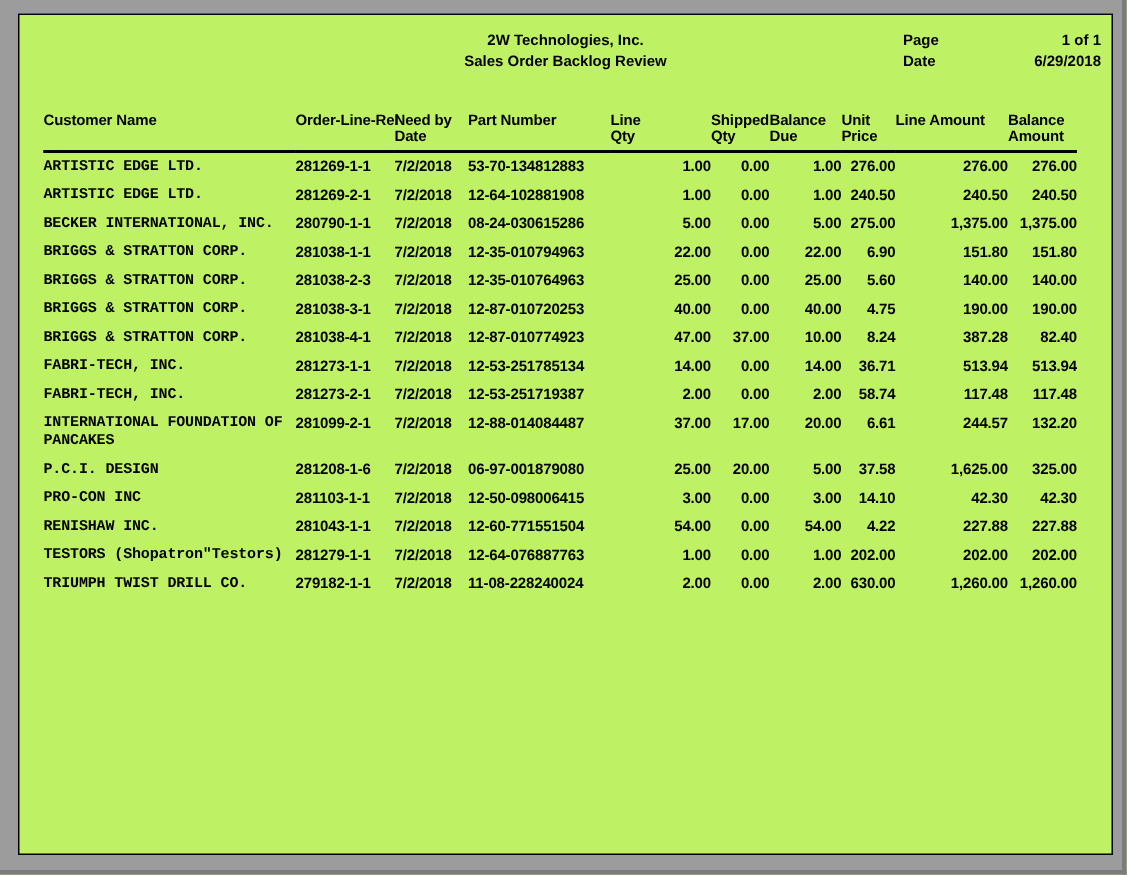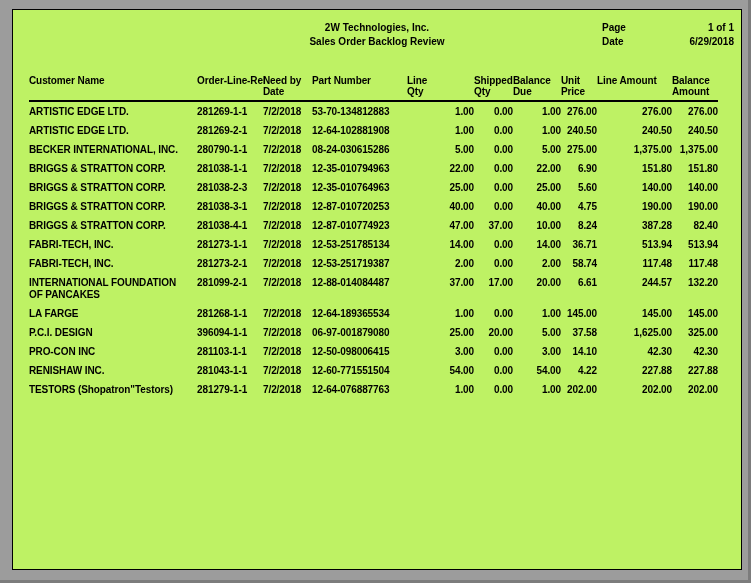--- a/index.html
+++ b/index.html
@@ -43,21 +43,21 @@
     text-align:left; vertical-align:top; font-weight:bold;
     padding:0 0 3px 0; line-height:11px;
     border-bottom:2px solid #000; white-space:nowrap;
   }
   th.num { text-align:left;margin-top:40px; }
   td {
     padding:4px 0 3px 0; line-height:12px; vertical-align:top;
     white-space:nowrap; overflow:visible;
   }
   td.num { text-align:right; }
-  td:first-child { white-space:normal; padding-right:6px; }
+  td:first-child { white-space:normal; padding-right:6px;font-family:Liberation Mono, monospace; }
 </style>
 </head>
 <body>
 
 <div class="window-frame"></div>
 
 <div class="page">
 
   <div class="titles">
     <div>2W Technologies, Inc.</div>
@@ -247,34 +247,22 @@
           <td>7/2/2018</td>
           <td>12-88-014084487</td>
           <td class="num">37.00</td>
           <td class="num">17.00</td>
           <td class="num">20.00</td>
           <td class="num">6.61</td>
           <td class="num">244.57</td>
           <td class="num">132.20</td>
         </tr>
         <tr>
-          <td>LA FARGE</td>
-          <td>281268-1-1</td>
-          <td>7/2/2018</td>
-          <td>12-64-189365534</td>
-          <td class="num">1.00</td>
-          <td class="num">0.00</td>
-          <td class="num">1.00</td>
-          <td class="num">145.00</td>
-          <td class="num">145.00</td>
-          <td class="num">145.00</td>
-        </tr>
-        <tr>
           <td>P.C.I. DESIGN</td>
-          <td>396094-1-1</td>
+          <td>281208-1-6</td>
           <td>7/2/2018</td>
           <td>06-97-001879080</td>
           <td class="num">25.00</td>
           <td class="num">20.00</td>
           <td class="num">5.00</td>
           <td class="num">37.58</td>
           <td class="num">1,625.00</td>
           <td class="num">325.00</td>
         </tr>
         <tr>
@@ -306,16 +294,28 @@
           <td>281279-1-1</td>
           <td>7/2/2018</td>
           <td>12-64-076887763</td>
           <td class="num">1.00</td>
           <td class="num">0.00</td>
           <td class="num">1.00</td>
           <td class="num">202.00</td>
           <td class="num">202.00</td>
           <td class="num">202.00</td>
         </tr>
+        <tr>
+          <td>TRIUMPH TWIST DRILL CO.</td>
+          <td>279182-1-1</td>
+          <td>7/2/2018</td>
+          <td>11-08-228240024</td>
+          <td class="num">2.00</td>
+          <td class="num">0.00</td>
+          <td class="num">2.00</td>
+          <td class="num">630.00</td>
+          <td class="num">1,260.00</td>
+          <td class="num">1,260.00</td>
+        </tr>
       </tbody>
   </table>
 
 </div>
 
 </body></html>

